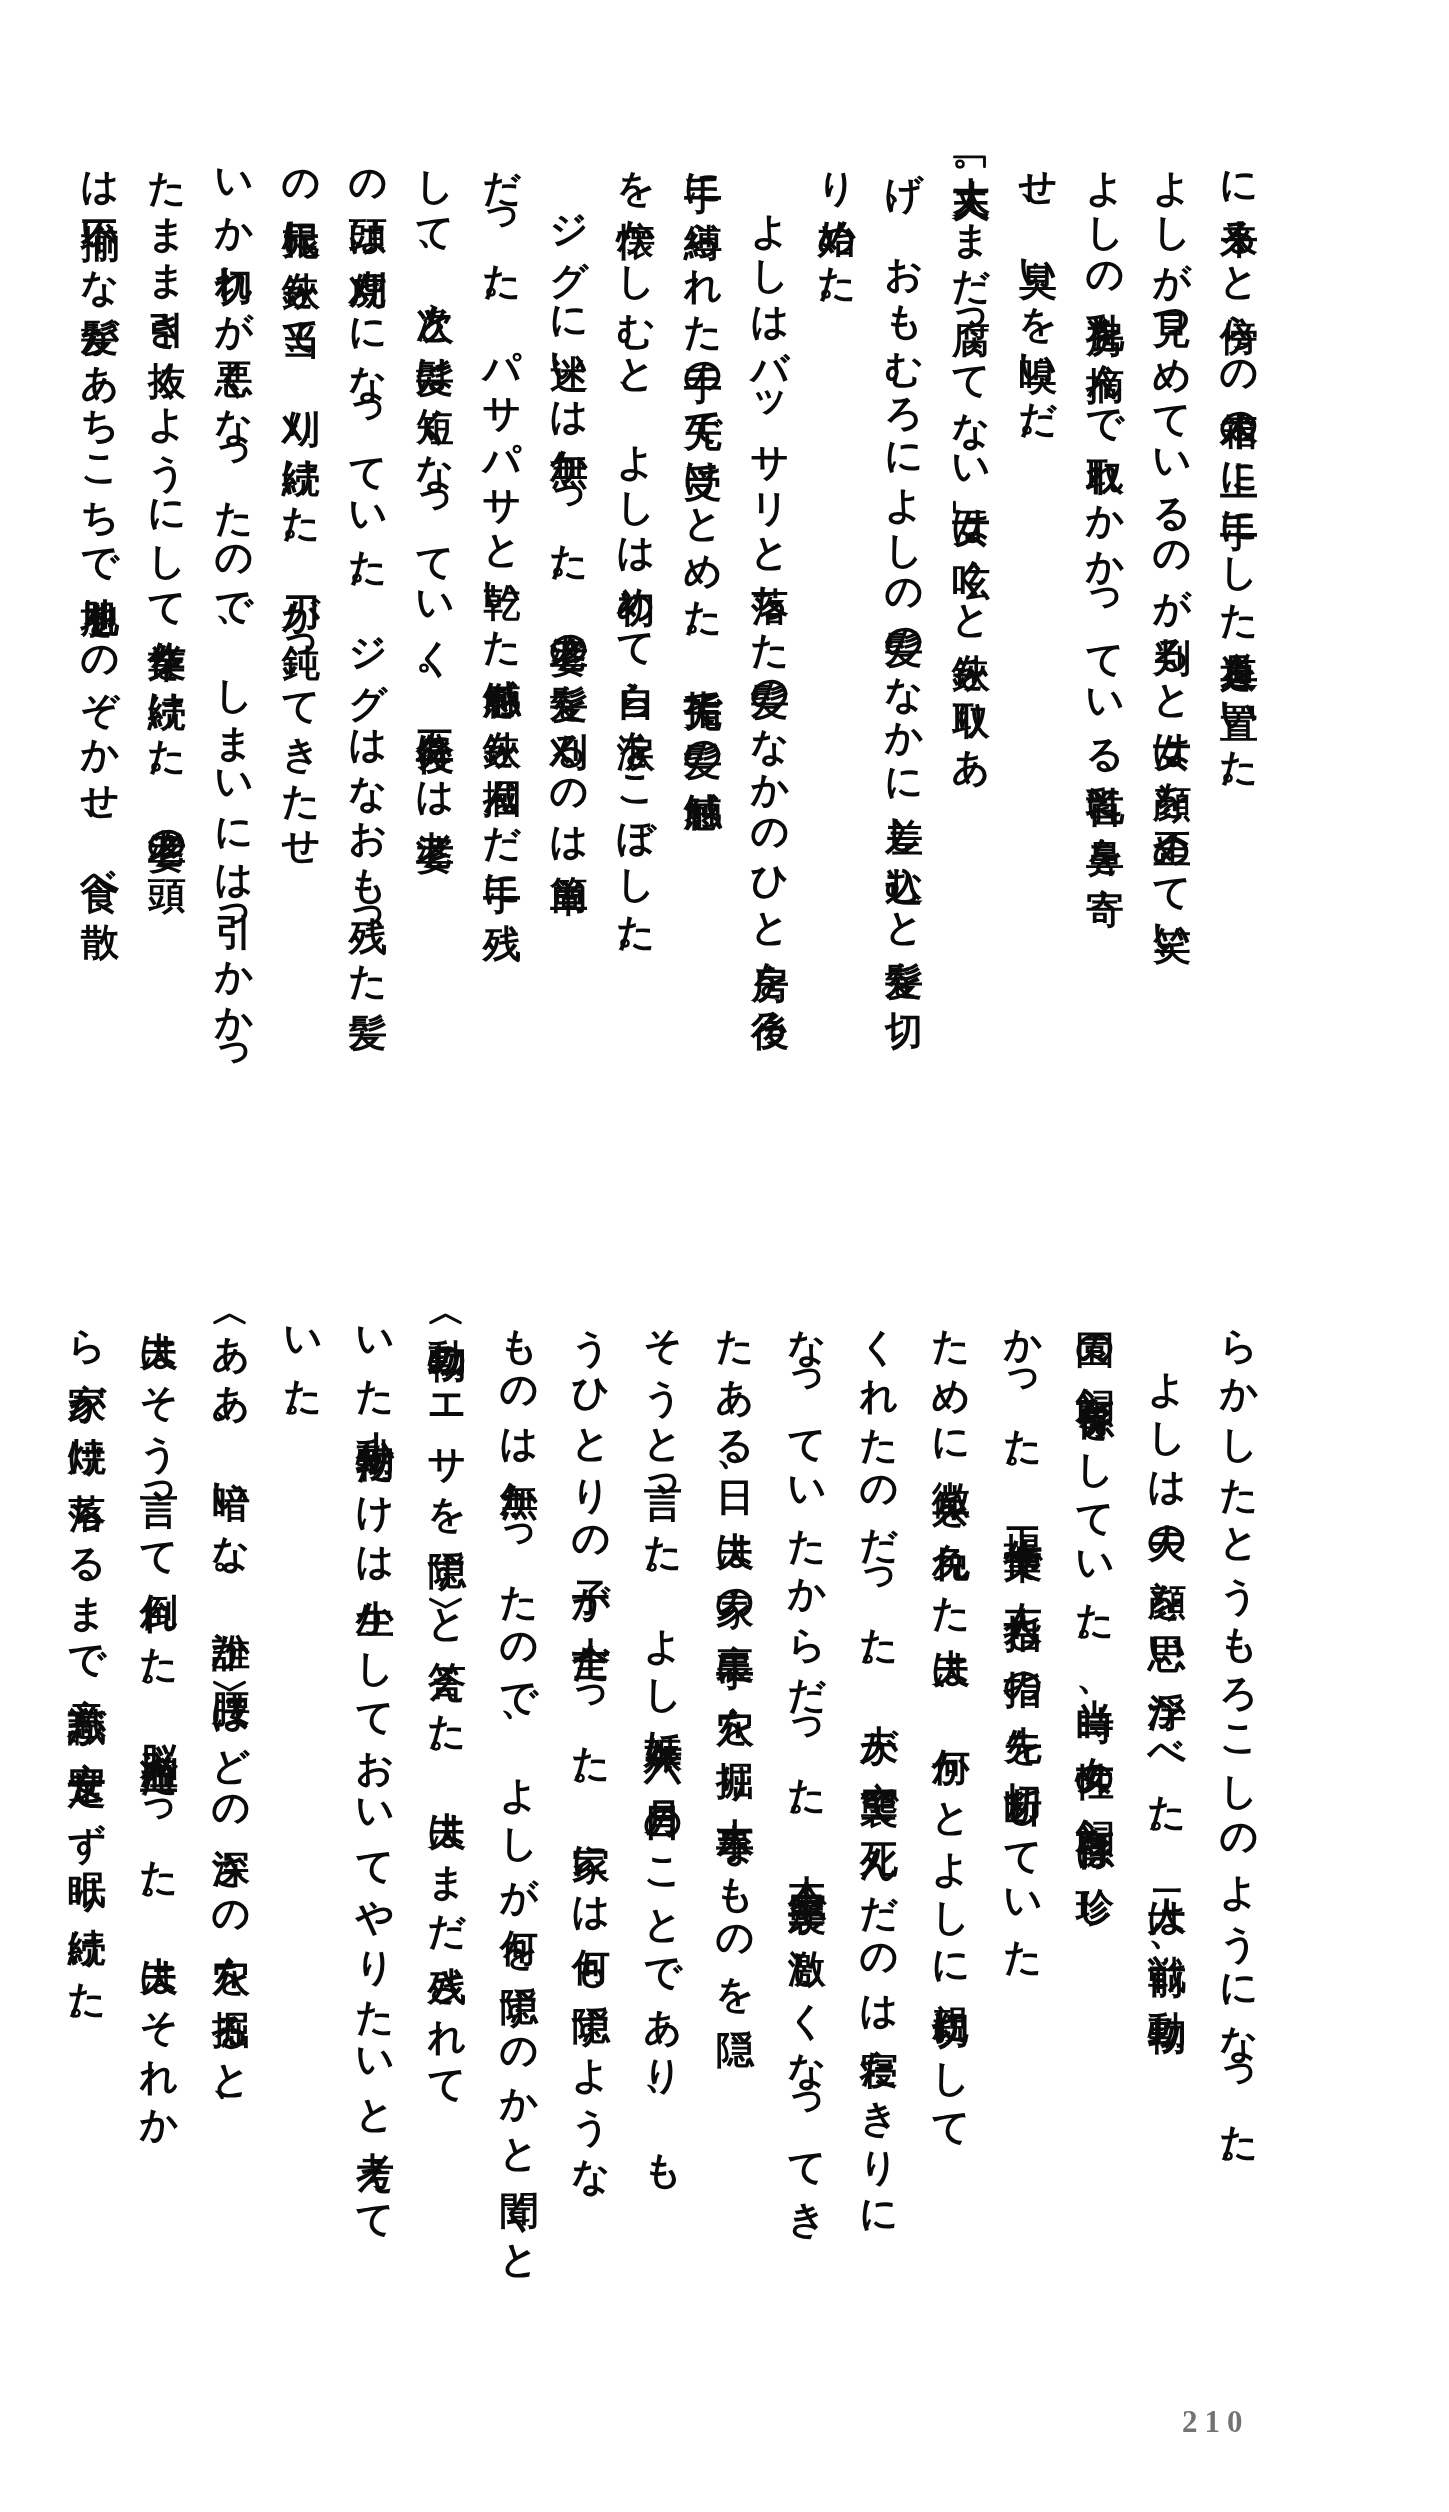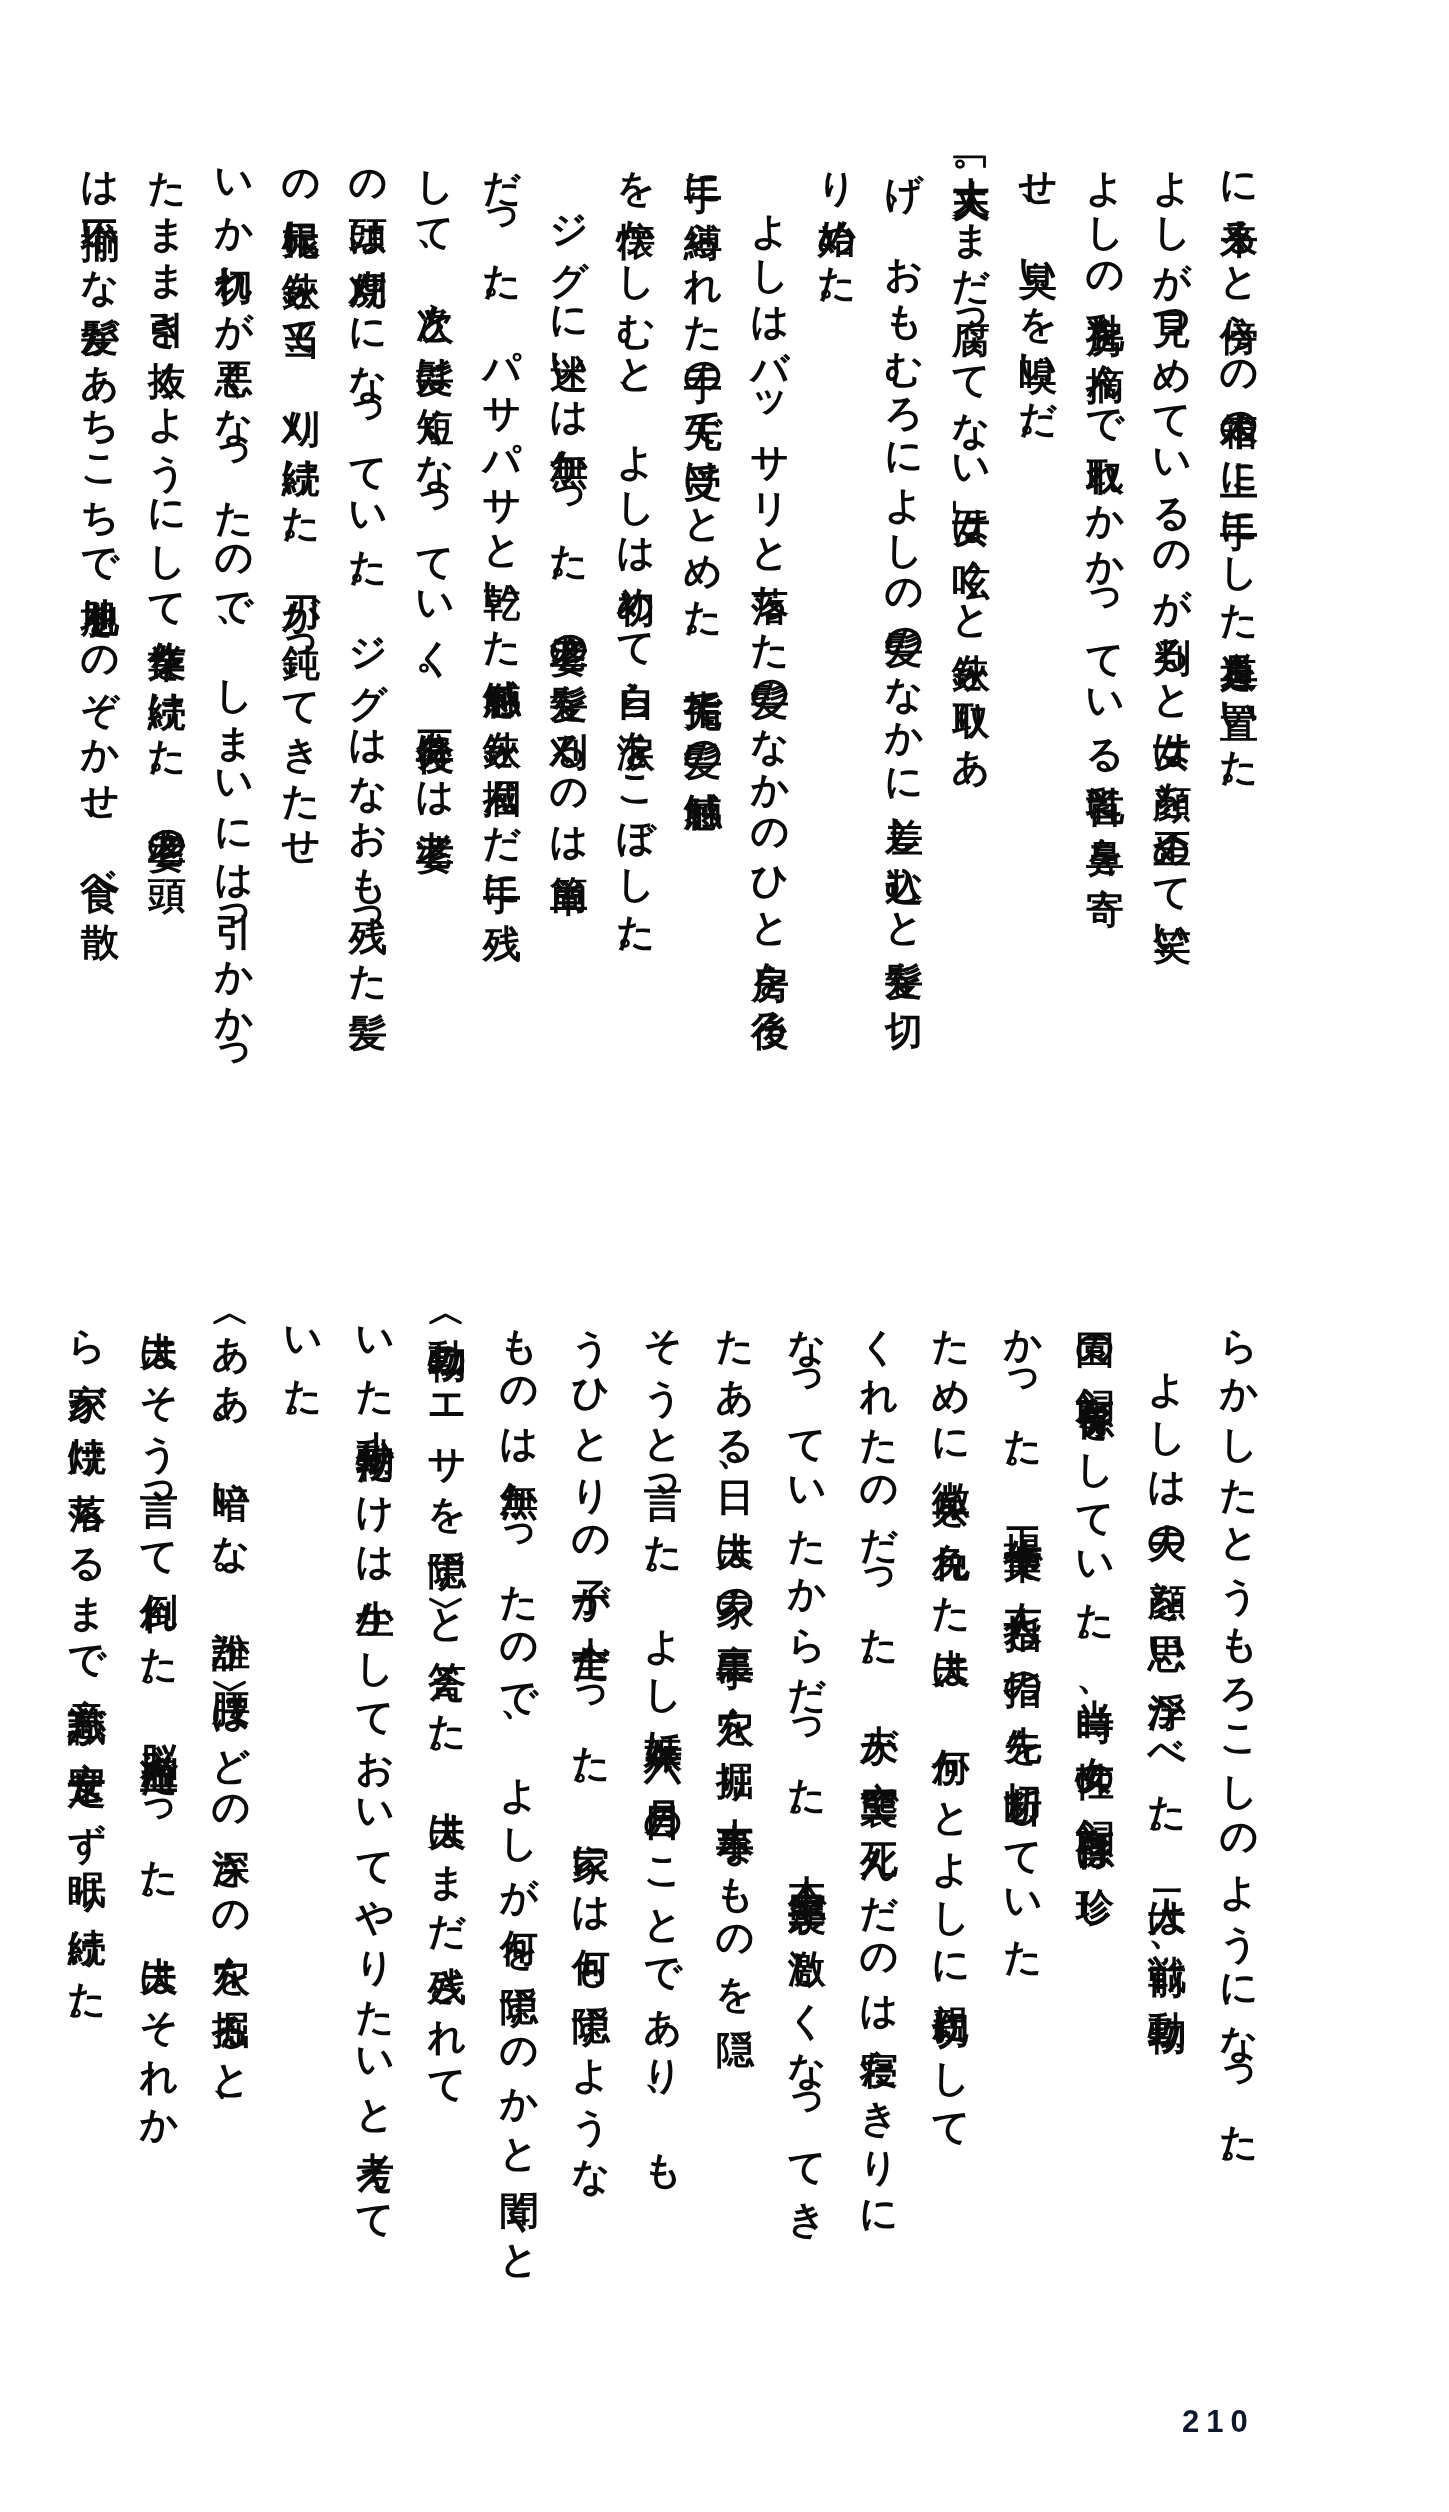--- a/index.html
+++ b/index.html
@@ -47,22 +47,22 @@
     line-height: 72px;
     letter-spacing: 6.3px;
   }
   .page-number {
     position: absolute;
     left: 1182px;
     top: 2404px;
     font-size: 31px;
     font-weight: 700;
     letter-spacing: 7px;
-    font-family: Liberation Sans, sans-serif;
-    color: #0f172a;
+    font-family: Liberation Serif, serif;
+    color: #737373;
   }
 </style>
 </head>
 <body>
 
 <div class="page" style="background: rgb(255, 255, 255); color: rgb(11, 11, 11);">
   <div class="vblock vblock-top">
       <div class="col">に来ると傍らの木箱の上に手にした道具を置いた。</div>
       <div class="col">よしが見つめているのが判ると女は顔を歪めて笑い、</div>
       <div class="col">よしの乳房を摘んで取れかかっている乳首に鼻を寄</div>

